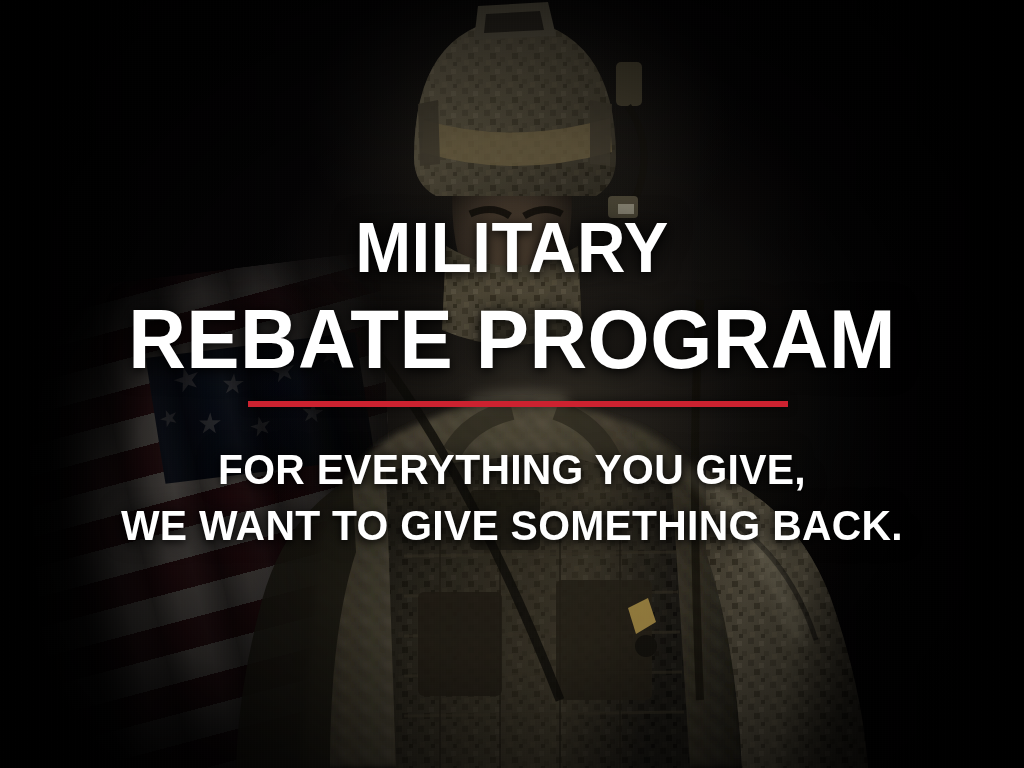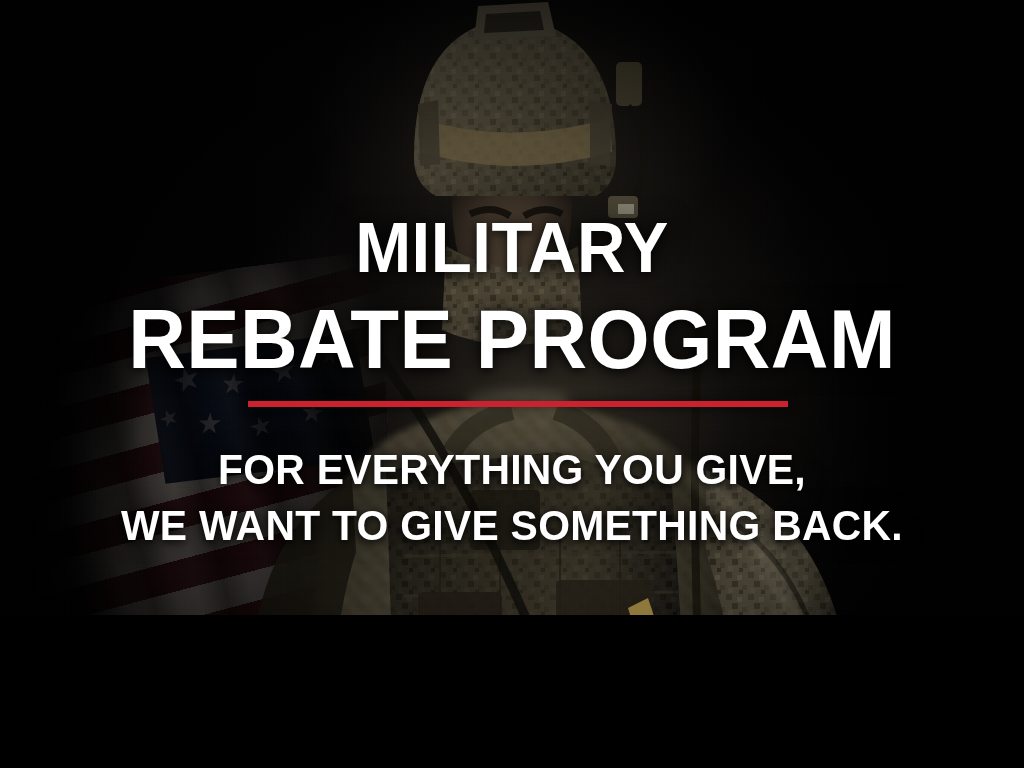--- a/index.html
+++ b/index.html
@@ -4,21 +4,21 @@
 <title>Military Rebate Program</title>
 <style>
   html, body {
     margin: 0;
     padding: 0;
     background: #000;
   }
   .stage {
     position: relative;
     width: 1024px;
-    height: 615px;
+    height: 768px;
     overflow: hidden;
     background: #060506;
     font-family: "Liberation Sans", sans-serif;
   }
 
   
   .photo {
     position: absolute;
     inset: 0;
     overflow: hidden;

